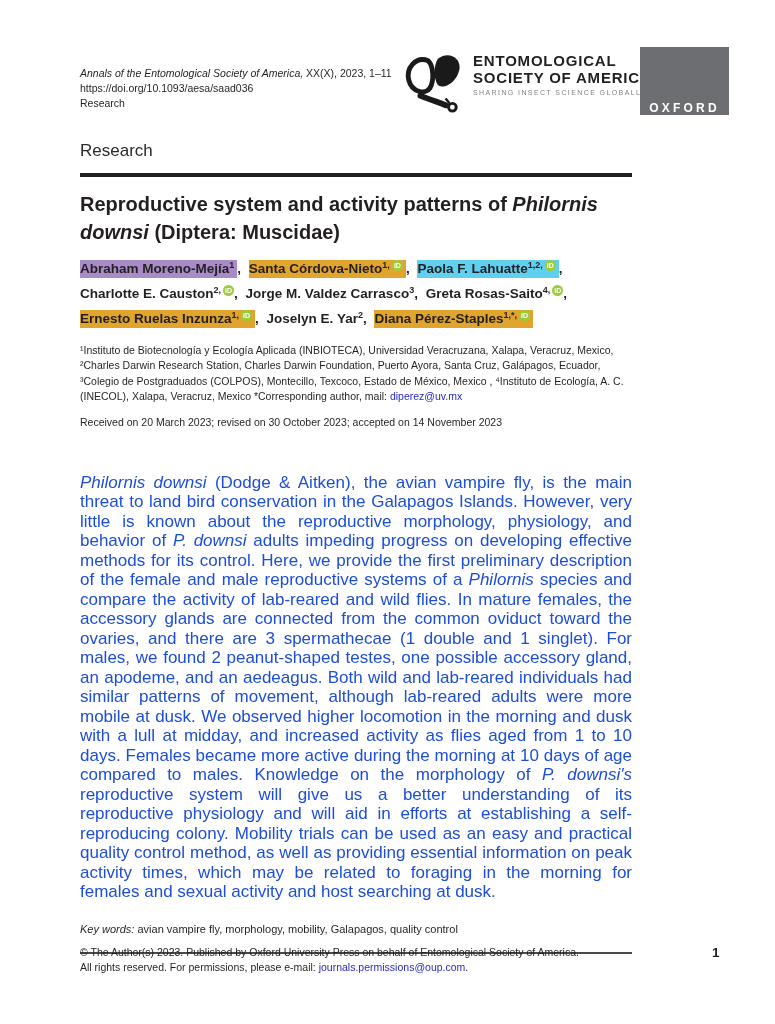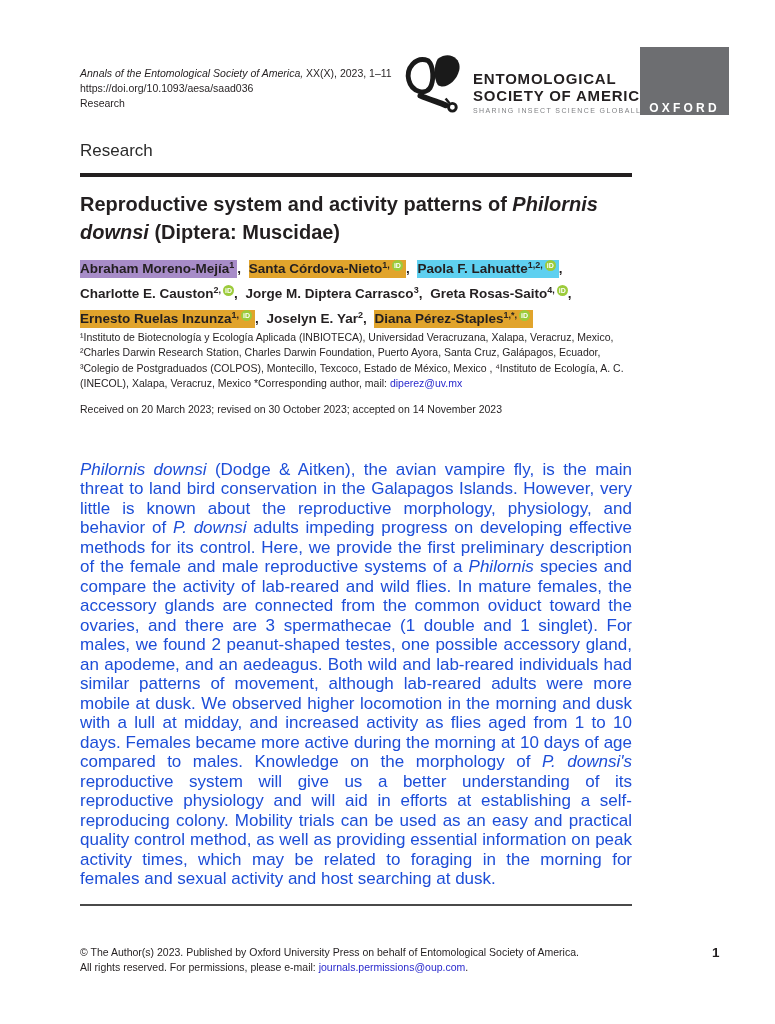--- a/index.html
+++ b/index.html
@@ -7,21 +7,21 @@
   .page {
     position:relative; width:775px; height:1024px; background:#ffffff;
     margin:0 auto; overflow:hidden;
     font-family:"Liberation Sans", sans-serif; color:#231f20;
   }
   .content { position:absolute; left:80px; top:0; width:552px; }
 
   
   .pub-info { padding-top:66px; font-size:10.5px; line-height:15px; color:#231f20; }
   .pub-info .it { font-style:italic; }
-  .esa-logo { position:absolute; left:402px; top:52px; display:flex; align-items:flex-end; }
+  .esa-logo { position:absolute; left:402px; top:52px; display:flex; align-items:flex-start; }
   .butterfly { width:62px; height:62px; margin-right:9px; }
   .esa-text .wordmark { font-size:15px; font-weight:bold; letter-spacing:0.8px; line-height:17px; color:#231f20; }
   .esa-text .tagline { font-size:7px; letter-spacing:1.4px; color:#808285; margin-top:3px; }
   .oxford-box {
     position:absolute; left:640px; top:47px; width:89px; height:68px; background:#6d6e71;
     display:flex; align-items:flex-end; justify-content:center; 
   }
   .oxford-box span { color:#ffffff; font-size:12px; font-weight:bold; letter-spacing:3.2px; }
 
   
@@ -39,21 +39,21 @@
   .authors sup { font-size:9px; font-weight:bold; }
   .orcid {
     display:inline-block; width:11px; height:11px; border-radius:50%;
     background:#9ccb3b; color:#fff; font-size:7px; line-height:11px; text-align:center;
     font-weight:bold; vertical-align:super; margin-left:2px; cursor:pointer;
     font-family:"Liberation Sans", sans-serif;
   }
   .sep { margin-right:4px; }
 
   
-  .affiliations { font-size:10.5px; line-height:15.5px; color:#231f20; }
+  .affiliations { margin-top:13px; font-size:10.5px; line-height:15.5px; color:#231f20; }
   .affiliations a, .footer a { color:#2929cc; text-decoration:none; }
   .meta-line { margin-top:10px; font-size:10.5px; line-height:14px; }
 
   
   .abstract { margin-top:44px; font-size:17px; line-height:19.5px; text-align:justify; color:#1d4ed8; }
   .abstract .it { font-style:italic; }
   .keywords { margin-top:20px; font-size:11px; line-height:15px; }
   .keywords .it { font-style:italic; }
   .rule-thin { margin-top:15px; height:2px; background:#4a4a4a; width:100%; }
 
@@ -99,36 +99,37 @@
     <h1 class="article-title"><span>Reproductive system and activity patterns of </span><span class="it">Philornis downsi</span><span> (Diptera: Muscidae)</span></h1>
 
     <div class="authors">
       <div>
         <span class="hl hl-purple"><span>Abraham Moreno-Mejía</span><sup>1</sup></span><span class="sep">,</span>
         <span class="hl hl-orange"><span>Santa Córdova-Nieto</span><sup>1,</sup><span class="orcid">iD</span></span><span class="sep">,</span>
         <span class="hl hl-cyan"><span>Paola F. Lahuatte</span><sup>1,2,</sup><span class="orcid">iD</span></span><span class="sep">,</span>
       </div>
       <div>
         <span><span>Charlotte E. Causton</span><sup>2,</sup><span class="orcid">iD</span></span><span class="sep">,</span>
-        <span><span>Jorge M. Diptera Carrasco</span><sup>3</sup></span><span class="sep">,</span>
+        <span><span>Jorge M. Valdez Carrasco</span><sup>3</sup></span><span class="sep">,</span>
         <span><span>Greta Rosas-Saito</span><sup>4,</sup><span class="orcid">iD</span></span><span class="sep">,</span>
       </div>
       <div>
         <span class="hl hl-orange"><span>Ernesto Ruelas Inzunza</span><sup>1,</sup><span class="orcid">iD</span></span><span class="sep">,</span>
         <span><span>Joselyn E. Yar</span><sup>2</sup></span><span class="sep">,</span>
         <span class="hl hl-orange"><span>Diana Pérez-Staples</span><sup>1,*,</sup><span class="orcid">iD</span></span>
       </div>
     </div>
 
     <div class="affiliations"><span>¹Instituto de Biotecnología y Ecología Aplicada (INBIOTECA), Universidad Veracruzana, Xalapa, Veracruz, Mexico, ²Charles Darwin Research Station, Charles Darwin Foundation, Puerto Ayora, Santa Cruz, Galápagos, Ecuador, ³Colegio de Postgraduados (COLPOS), Montecillo, Texcoco, Estado de México, Mexico , ⁴Instituto de Ecología, A. C. (INECOL), Xalapa, Veracruz, Mexico *Corresponding author, mail: </span><a href="#">diperez@uv.mx</a></div>
 
     <div class="meta-line">Received on 20 March 2023; revised on 30 October 2023; accepted on 14 November 2023</div>
 
     <div class="abstract"><span class="it">Philornis downsi</span><span> (Dodge &amp; Aitken), the avian vampire fly, is the main threat to land bird conservation in the Galapagos Islands. However, very little is known about the reproductive morphology, physiology, and behavior of </span><span class="it">P. downsi</span><span> adults impeding progress on developing effective methods for its control. Here, we provide the first preliminary description of the female and male reproductive systems of a </span><span class="it">Philornis</span><span> species and compare the activity of lab-reared and wild flies. In mature females, the accessory glands are connected from the common oviduct toward the ovaries, and there are 3 spermathecae (1 double and 1 singlet). For males, we found 2 peanut-shaped testes, one possible accessory gland, an apodeme, and an aedeagus. Both wild and lab-reared individuals had similar patterns of movement, although lab-reared adults were more mobile at dusk. We observed higher locomotion in the morning and dusk with a lull at midday, and increased activity as flies aged from 1 to 10 days. Females became more active during the morning at 10 days of age compared to males. Knowledge on the morphology of </span><span class="it">P. downsi's</span><span> reproductive system will give us a better understanding of its reproductive physiology and will aid in efforts at establishing a self-reproducing colony. Mobility trials can be used as an easy and practical quality control method, as well as providing essential information on peak activity times, which may be related to foraging in the morning for females and sexual activity and host searching at dusk.</span></div>
 
+    <div class="keywords"><span class="it">Key words:</span><span> avian vampire fly, morphology, mobility, Galapagos, quality control</span></div>
     <div class="rule-thin"></div>
   </div>
 
   <div class="footer">
     <div>© The Author(s) 2023. Published by Oxford University Press on behalf of Entomological Society of America.</div>
     <div><span>All rights reserved. For permissions, please e-mail: </span><a href="#">journals.permissions@oup.com</a><span>.</span></div>
   </div>
   <div class="page-number">1</div>
 
 </div>

